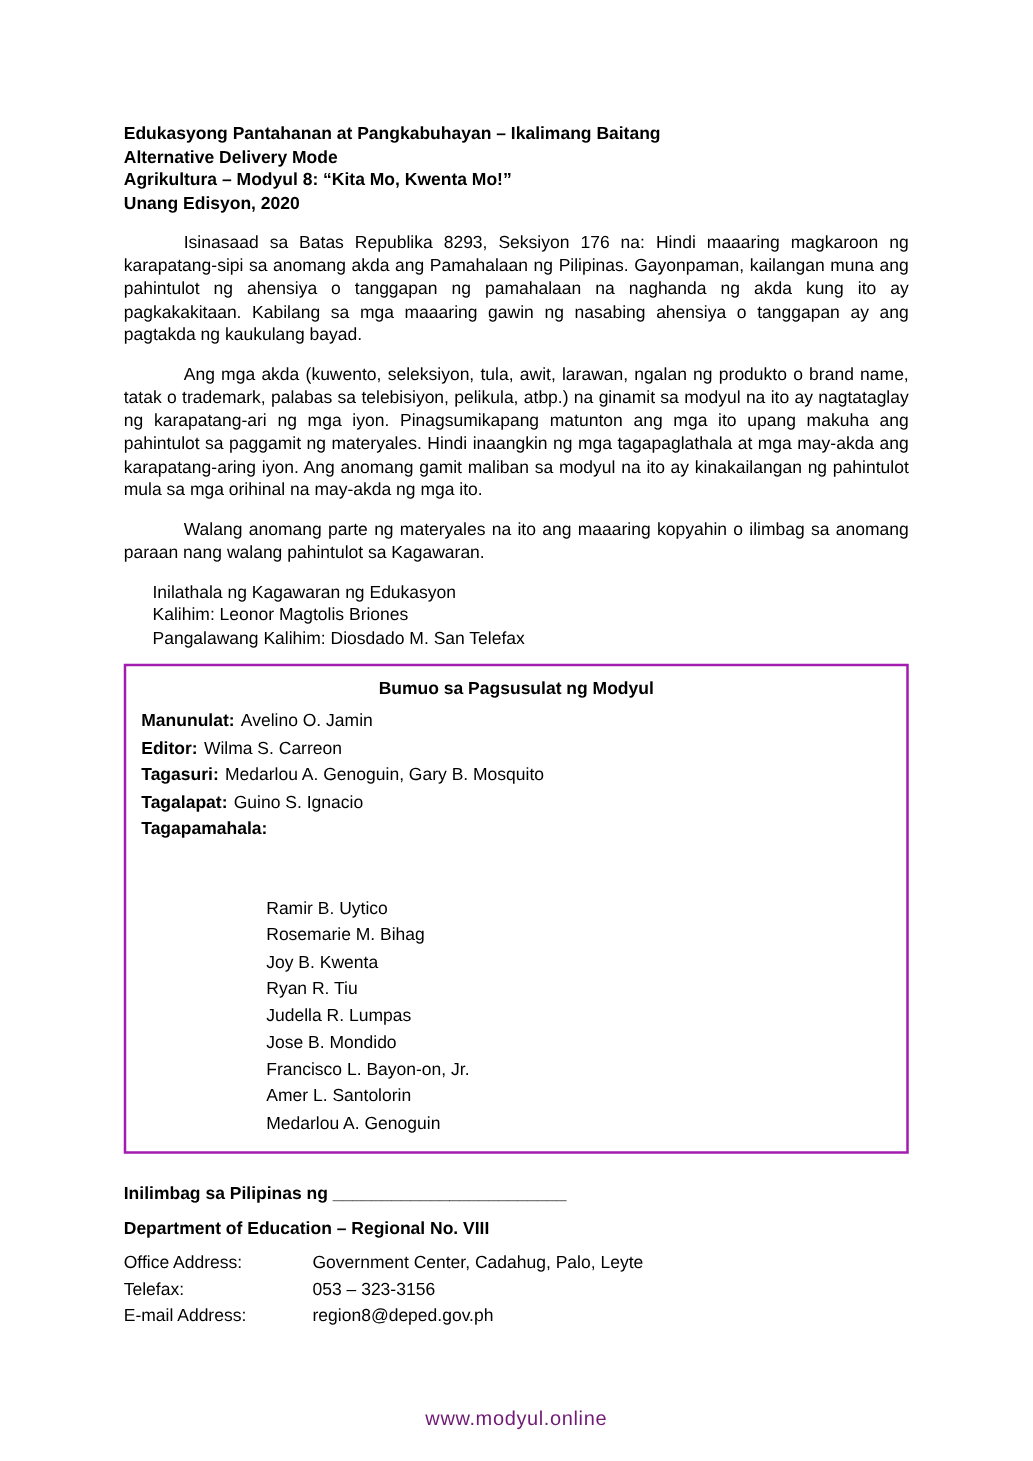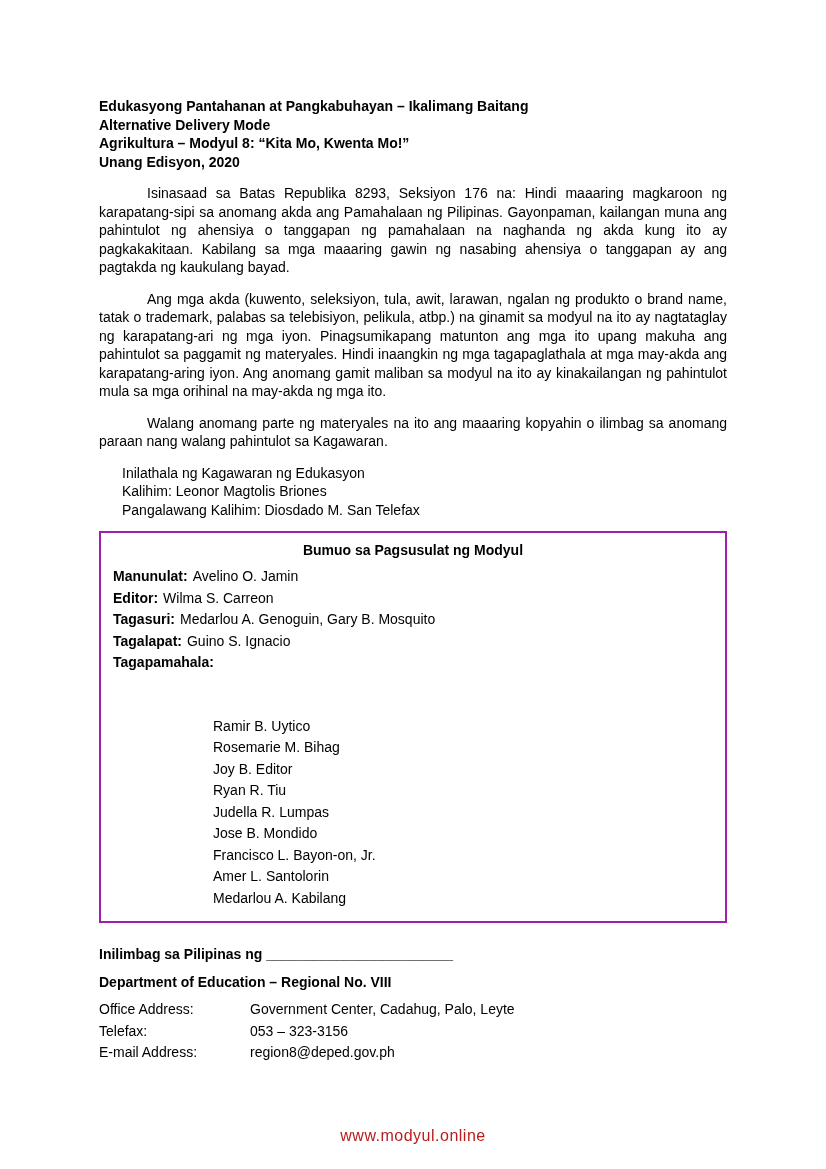--- a/index.html
+++ b/index.html
@@ -78,21 +78,21 @@
   .clabel {
     width: 151px;
     flex: 0 0 151px;
   }
   .watermark {
     position: absolute;
     left: 0;
     right: 0;
     bottom: 24px;
     text-align: center;
-    color: #b91c1c;
+    color: #701a75;
     font-size: 16px;
     letter-spacing: 0.5px;
   }
 </style>
 </head>
 <body>
 
 <div class="page">
 
   <div class="header">
@@ -127,27 +127,27 @@
     <div class="role">
       <span class="rl">Tagalapat:</span><span>Guino S. Ignacio</span>
     </div>
     <div class="role">
       <span class="rl">Tagapamahala:</span><span></span>
     </div>
 
     <div class="managers">
       <div>Ramir B. Uytico</div>
       <div>Rosemarie M. Bihag</div>
-      <div>Joy B. Editor</div>
+      <div>Joy B. Kwenta</div>
       <div>Ryan R. Tiu</div>
       <div>Judella R. Lumpas</div>
       <div>Jose B. Mondido</div>
       <div>Francisco L. Bayon-on, Jr.</div>
       <div>Amer L. Santolorin</div>
-      <div>Medarlou A. Kabilang</div>
+      <div>Medarlou A. Genoguin</div>
     </div>
   </div>
 
   <div class="printline">Inilimbag sa Pilipinas ng ________________________</div>
   <div class="officeline">Department of Education – Regional No. VIII</div>
 
   <div class="contact">
     <div class="crow">
       <span class="clabel">Office Address:</span>
       <span class="cvalue">Government Center, Cadahug, Palo, Leyte</span>

